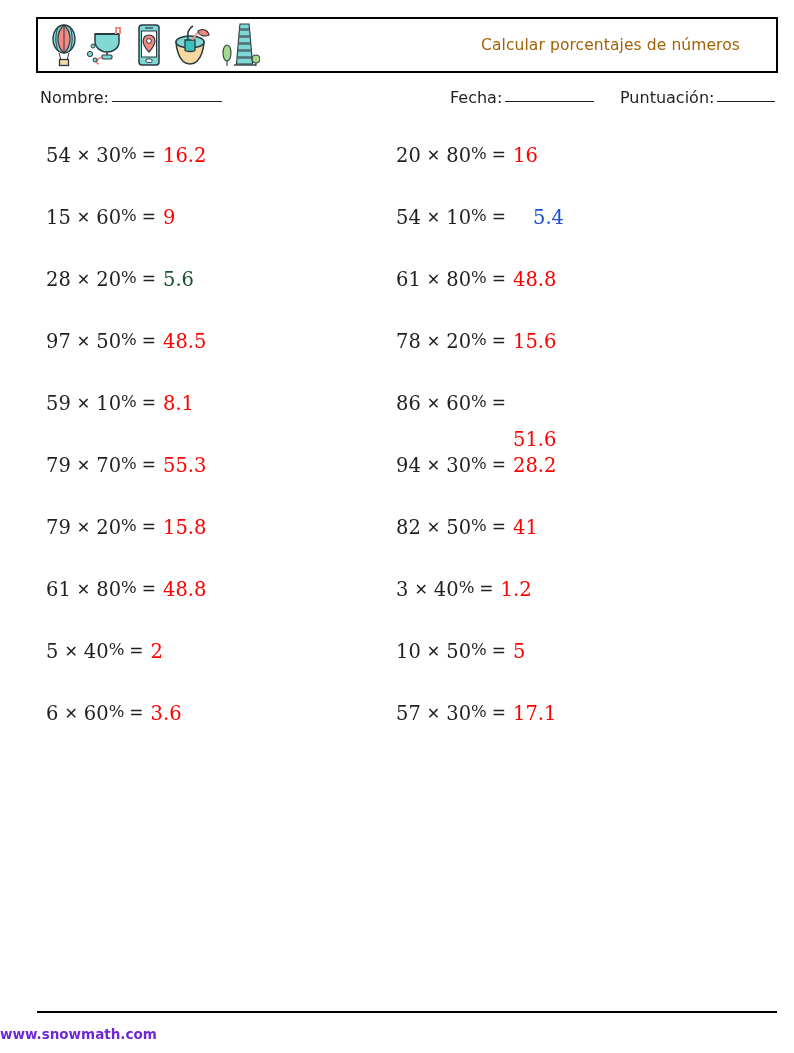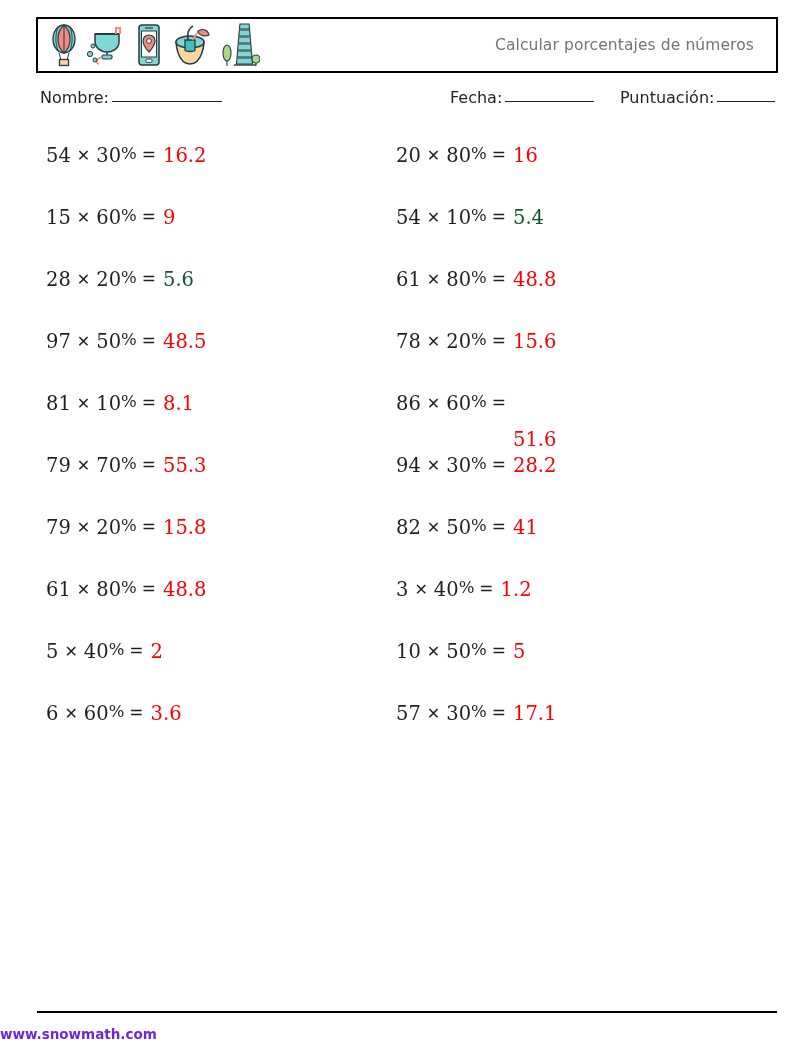--- a/index.html
+++ b/index.html
@@ -34,28 +34,28 @@
     top: 0;
     height: 100%;
     display: flex;
     align-items: center;
     gap: 4px;
   }
   #header-icons svg { display: block; }
 
   #worksheet-title {
     position: absolute;
-    right: 22px;
+    right: 36px;
     top: 0;
     height: 100%;
     display: flex;
     align-items: center;
     font-size: 15.5px;
     font-family: "DejaVu Sans", sans-serif;
-    color: #737373;
+    color: #a16207;
     letter-spacing: 0.1px;
     white-space: nowrap;
   }
 
   
   #fields-row {
     position: absolute;
     left: 36px;
     top: 88px;
     width: 742px;
@@ -278,21 +278,21 @@
       </div>
       <div class="problem-row">
         <span class="p-operand">97</span>
         <span class="p-times">✕</span>
         <span class="p-operand">50</span>
         <span class="p-percent-sign">%</span>
         <span class="p-equals">=</span>
         <span class="p-answer" style="color: rgb(255, 0, 0);">48.5</span>
       </div>
       <div class="problem-row">
-        <span class="p-operand">81</span>
+        <span class="p-operand">59</span>
         <span class="p-times">✕</span>
         <span class="p-operand">10</span>
         <span class="p-percent-sign">%</span>
         <span class="p-equals">=</span>
         <span class="p-answer" style="color: rgb(255, 0, 0);">8.1</span>
       </div>
       <div class="problem-row">
         <span class="p-operand">79</span>
         <span class="p-times">✕</span>
         <span class="p-operand">70</span>
@@ -341,21 +341,21 @@
         <span class="p-percent-sign">%</span>
         <span class="p-equals">=</span>
         <span class="p-answer" style="color: rgb(255, 0, 0);">16</span>
       </div>
       <div class="problem-row">
         <span class="p-operand">54</span>
         <span class="p-times">✕</span>
         <span class="p-operand">10</span>
         <span class="p-percent-sign">%</span>
         <span class="p-equals">=</span>
-        <span class="p-answer" style="color: #14532d;">5.4</span>
+        <span class="p-answer" style="color: #1d4ed8; margin-left: 20px;">5.4</span>
       </div>
       <div class="problem-row">
         <span class="p-operand">61</span>
         <span class="p-times">✕</span>
         <span class="p-operand">80</span>
         <span class="p-percent-sign">%</span>
         <span class="p-equals">=</span>
         <span class="p-answer" style="color: rgb(255, 0, 0);">48.8</span>
       </div>
       <div class="problem-row">

